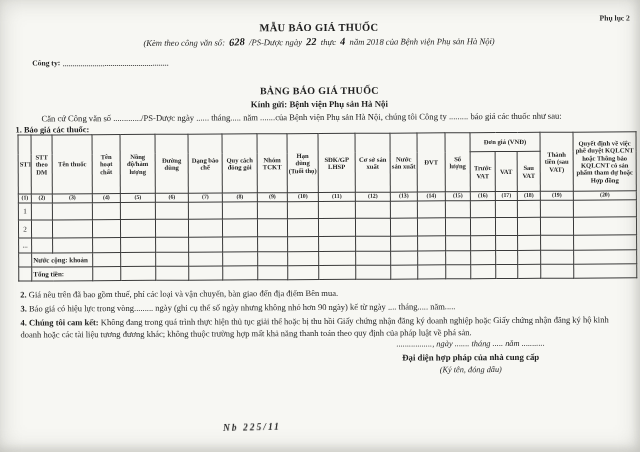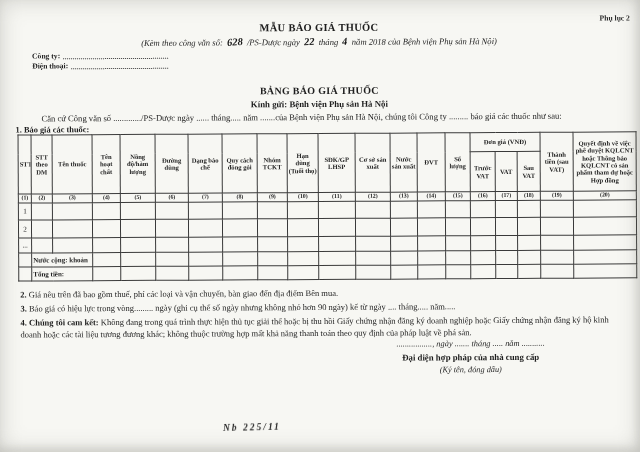--- a/index.html
+++ b/index.html
@@ -11,21 +11,21 @@
   .skew{position:absolute;inset:0;transform:rotate(-0.3deg);transform-origin:50% 50%;}
 
   .appendix{position:absolute;top:15px;right:9px;font-size:7.6px;font-weight:bold;color:#2a2a2a;}
   .doc-title{position:absolute;top:22px;left:0;width:100%;text-align:center;
        font-size:10.5px;font-weight:bold;letter-spacing:.3px;}
   .doc-subtitle{position:absolute;top:36px;left:0;width:100%;text-align:center;
        font-size:8.6px;font-style:italic;}
   .hw{display:inline-block;font-style:italic;font-weight:bold;font-size:10.5px;
        transform:rotate(-3deg);margin:0 2px;color:#161616;}
 
-  .company{position:absolute;left:33px;top:49px;width:136px;}
+  .company{position:absolute;left:33px;top:56px;width:136px;}
   .crow{display:flex;align-items:flex-end;height:10px;}
   .clabel{font-size:7.6px;font-weight:bold;white-space:nowrap;}
   .dots{flex:1;border-bottom:1.2px dotted #3a3a3a;margin:0 0 1px 3px;height:6px;}
 
   .quote-title{position:absolute;top:85px;left:0;width:100%;text-align:center;
        font-size:10px;font-weight:bold;letter-spacing:.3px;}
   .salutation{position:absolute;top:99px;left:0;width:100%;text-align:center;
        font-size:8.8px;font-weight:bold;}
   .intro{position:absolute;top:112px;left:20px;width:608px;font-size:8.6px;text-indent:22px;}
   .section1{position:absolute;top:124px;left:16px;font-size:8.4px;font-weight:bold;}
@@ -63,32 +63,28 @@
 
     <div class="appendix">Phụ lục 2</div>
 
     <div class="doc-title">MẪU BÁO GIÁ THUỐC</div>
 
     <div class="doc-subtitle">
       <span>(Kèm theo công văn số:</span>
       <span class="hw">628</span>
       <span>/PS-Dược ngày</span>
       <span class="hw">22</span>
-      <span>tháng</span>
+      <span>thực</span>
       <span class="hw">4</span>
       <span>năm 2018 của Bệnh viện Phụ sản Hà Nội)</span>
     </div>
 
     <div class="company">
       <div class="crow">
         <span class="clabel">Công ty:</span>
-        <span class="dots"></span>
-      </div>
-      <div class="crow">
-        <span class="clabel">Điện thoại:</span>
         <span class="dots"></span>
       </div>
     </div>
 
     <div class="quote-title">BẢNG BÁO GIÁ THUỐC</div>
     <div class="salutation">Kính gửi: Bệnh viện Phụ sản Hà Nội</div>
     <div class="intro">Căn cứ Công văn số ............./PS-Dược ngày ...... tháng..... năm .......của Bệnh viện Phụ sản Hà Nội, chúng tôi Công ty ......... báo giá các thuốc như sau:</div>
     <div class="section1">1. Báo giá các thuốc:</div>
 
     <table class="quote">

